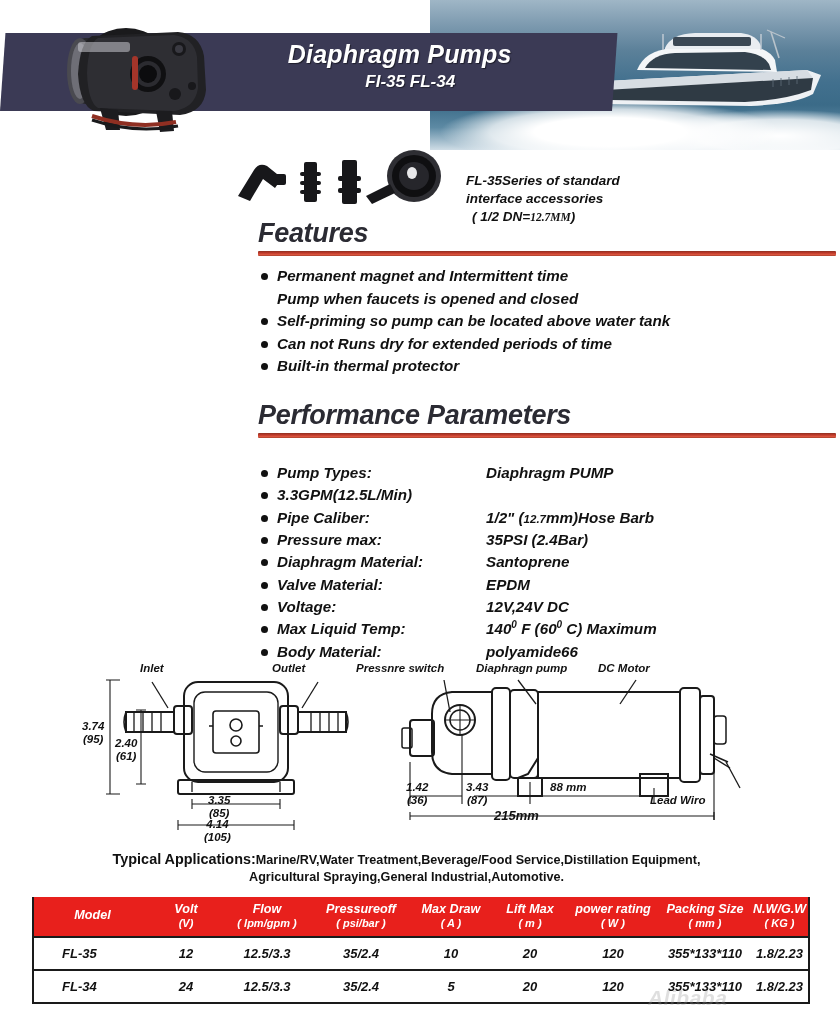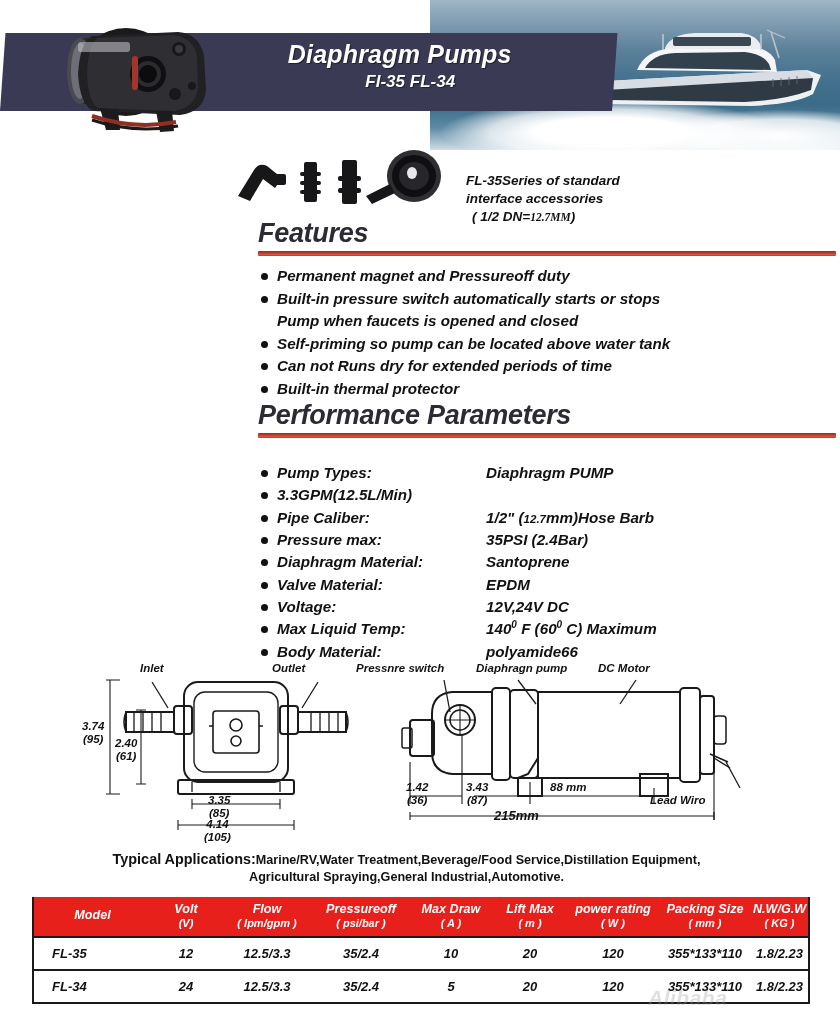--- a/index.html
+++ b/index.html
@@ -227,21 +227,21 @@
   .spec-table tbody td {
     font-size: 13px;
     font-weight: bold;
     font-style: italic;
     color: #111;
     text-align: center;
     padding: 8px 2px;
     border-bottom: 2px solid #1a1a1a;
     background: #ffffff;
   }
-  .spec-table tbody td.model { text-align: left; padding-left: 18px; }
+  .spec-table tbody td.model { text-align: left; padding-left: 28px; }
   .spec-table tbody tr:first-child td { border-top: 2px solid #1a1a1a; }
   .spec-table { border-left: 2px solid #1a1a1a; border-right: 2px solid #1a1a1a; }
   .spec-table thead tr th:first-child { border-left: none; }
 
   .watermark {
     position: absolute;
     left: 648px; top: 986px;
     font-size: 21px;
     font-weight: bold;
     font-style: italic;
@@ -333,22 +333,21 @@
     <div>FL-35Series of standard</div>
     <div>interface accessories</div>
     <div class="ln3"><span>( 1/2 DN=</span><span class="sm">12.7MM</span><span>)</span></div>
   </div>
 </div>
 
 <div class="section" style="top:218px;">
   <div class="sec-title">Features</div>
   <div class="sec-rule"></div>
   <ul class="blist">
-    <li>Permanent magnet and Pressureoff duty</li>
-    <li>Built-in pressure switch automatically starts or stops</li>
+    <li>Permanent magnet and Intermittent time</li>
     <li class="cont">Pump when faucets is opened and closed</li>
     <li>Self-priming so pump can be located above water tank</li>
     <li>Can not Runs dry for extended periods of time</li>
     <li>Built-in thermal protector</li>
   </ul>
 </div>
 
 <div class="section" style="top:400px;">
   <div class="sec-title">Performance Parameters</div>
   <div class="sec-rule"></div>

